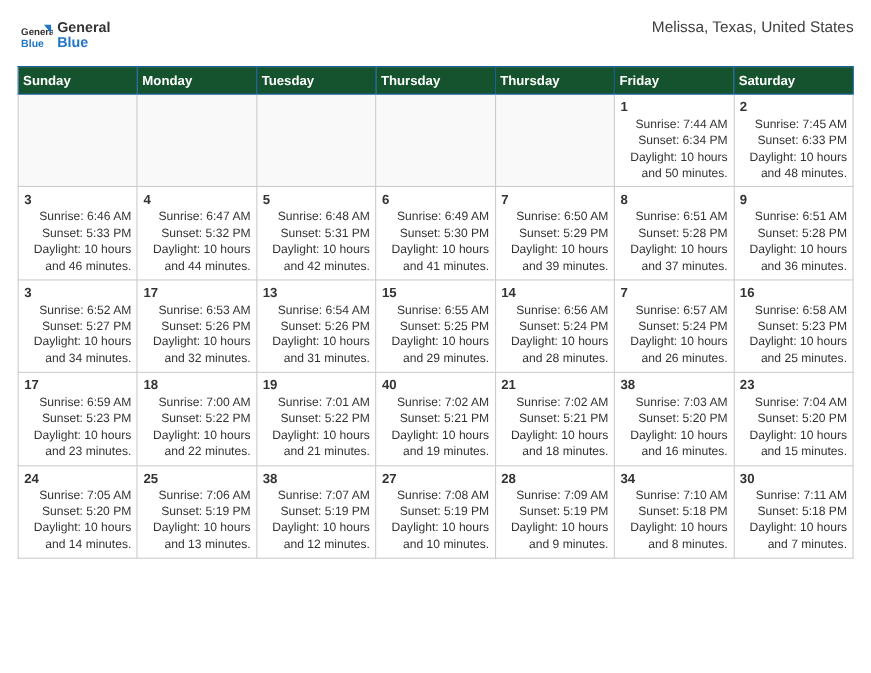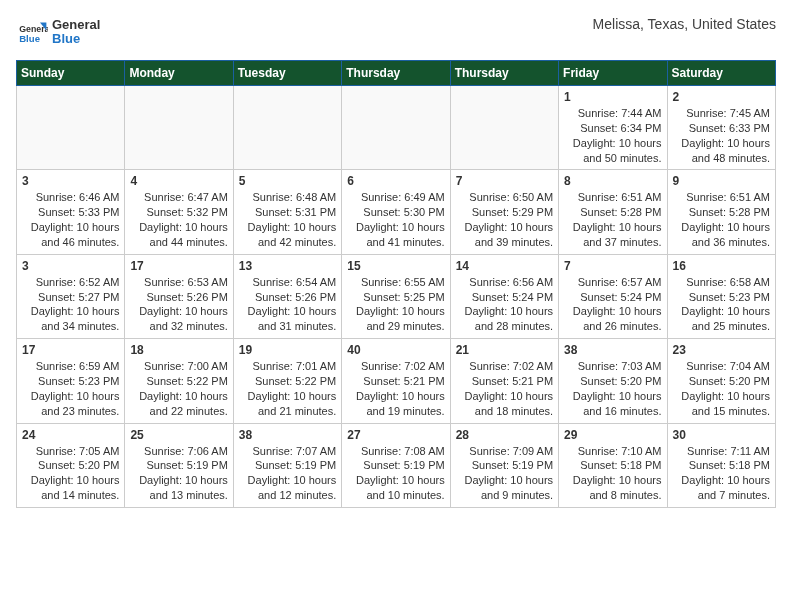--- a/index.html
+++ b/index.html
@@ -239,21 +239,21 @@
         </td>
         <td>
           <span class="day-num">27</span>
           <div class="cell-text">Sunrise: 7:08 AM<br>Sunset: 5:19 PM<br>Daylight: 10 hours<br>and 10 minutes.</div>
         </td>
         <td>
           <span class="day-num">28</span>
           <div class="cell-text">Sunrise: 7:09 AM<br>Sunset: 5:19 PM<br>Daylight: 10 hours<br>and 9 minutes.</div>
         </td>
         <td>
-          <span class="day-num">29</span>
+          <span class="day-num">34</span>
           <div class="cell-text">Sunrise: 7:10 AM<br>Sunset: 5:18 PM<br>Daylight: 10 hours<br>and 8 minutes.</div>
         </td>
         <td>
           <span class="day-num">30</span>
           <div class="cell-text">Sunrise: 7:11 AM<br>Sunset: 5:18 PM<br>Daylight: 10 hours<br>and 7 minutes.</div>
         </td>
       </tr>
     </tbody>
 </table>
 

